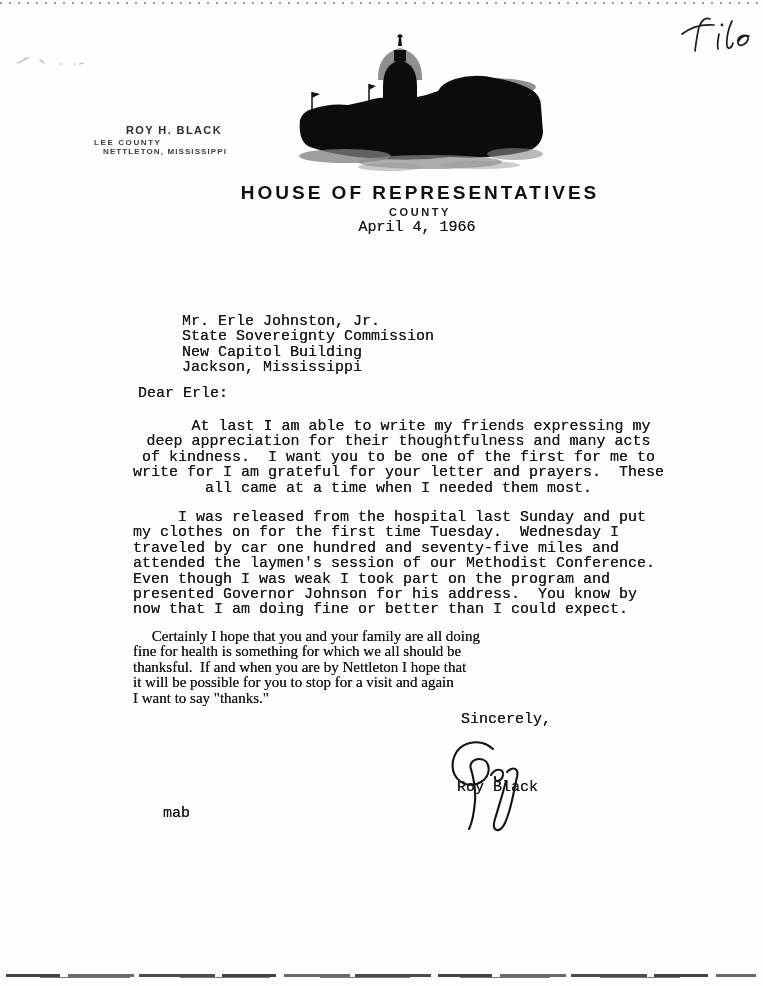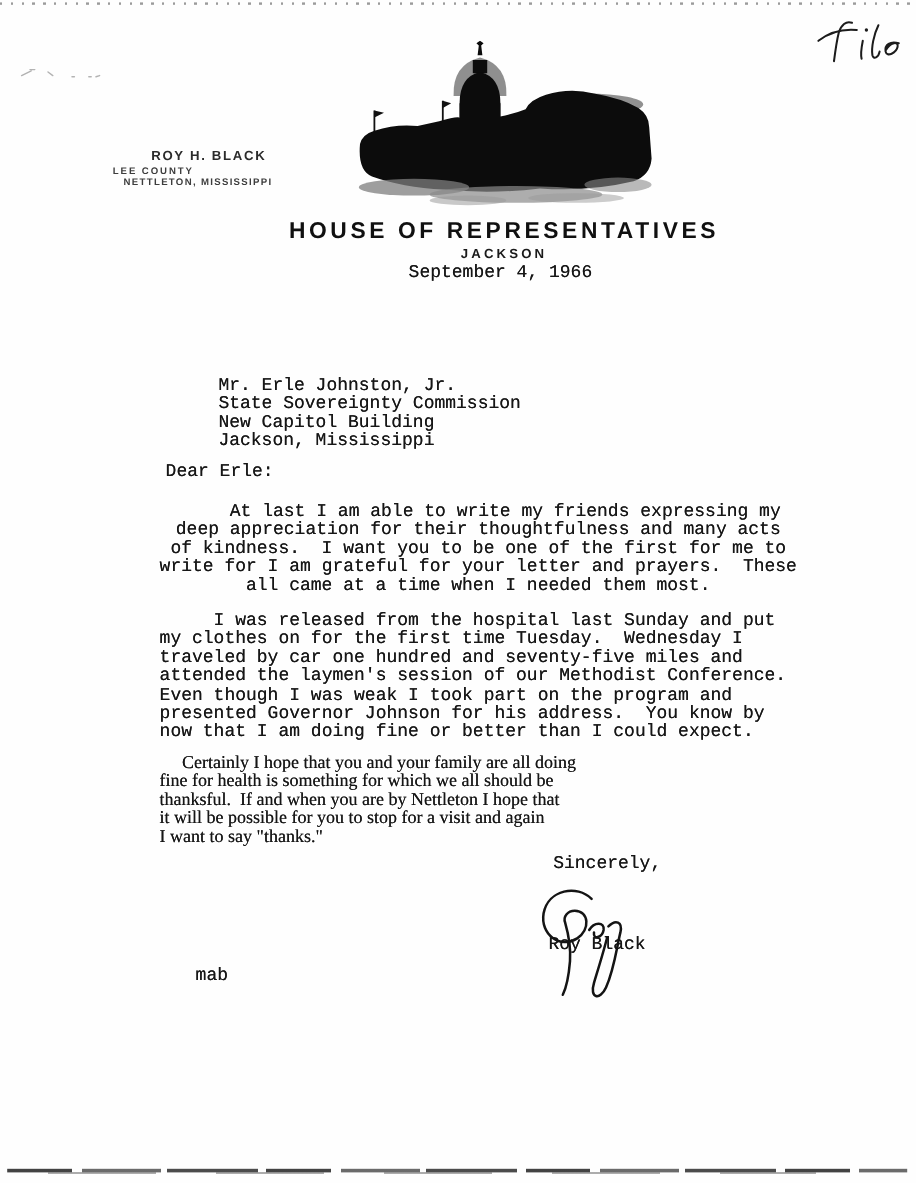--- a/index.html
+++ b/index.html
@@ -95,22 +95,22 @@
   <ellipse cx="225" cy="120" rx="28" ry="6" fill="#8a8a8a" opacity="0.6"></ellipse>
   <ellipse cx="100" cy="133" rx="32" ry="4" fill="#9a9a9a" opacity="0.55"></ellipse>
   <ellipse cx="190" cy="131" rx="40" ry="4" fill="#9a9a9a" opacity="0.5"></ellipse>
 </svg>
 
 <div class="abs lh-name">ROY H. BLACK</div>
 <div class="abs lh-county">LEE COUNTY</div>
 <div class="abs lh-city">NETTLETON, MISSISSIPPI</div>
 
 <div class="abs org-title">HOUSE OF REPRESENTATIVES</div>
-<div class="abs org-loc">JACKSON</div>
-<div class="abs typed date">September 4, 1966</div>
+<div class="abs org-loc">COUNTY</div>
+<div class="abs typed date">April 4, 1966</div>
 
 <div class="abs typed addr">Mr. Erle Johnston, Jr.
 State Sovereignty Commission
 New Capitol Building
 Jackson, Mississippi</div>
 <div class="abs typed salute">Dear Erle:</div>
 <div class="abs typed p1">     At last I am able to write my friends expressing my
 deep appreciation for their thoughtfulness and many acts
 of kindness.  I want you to be one of the first for me to
 write for I am grateful for your letter and prayers.  These

